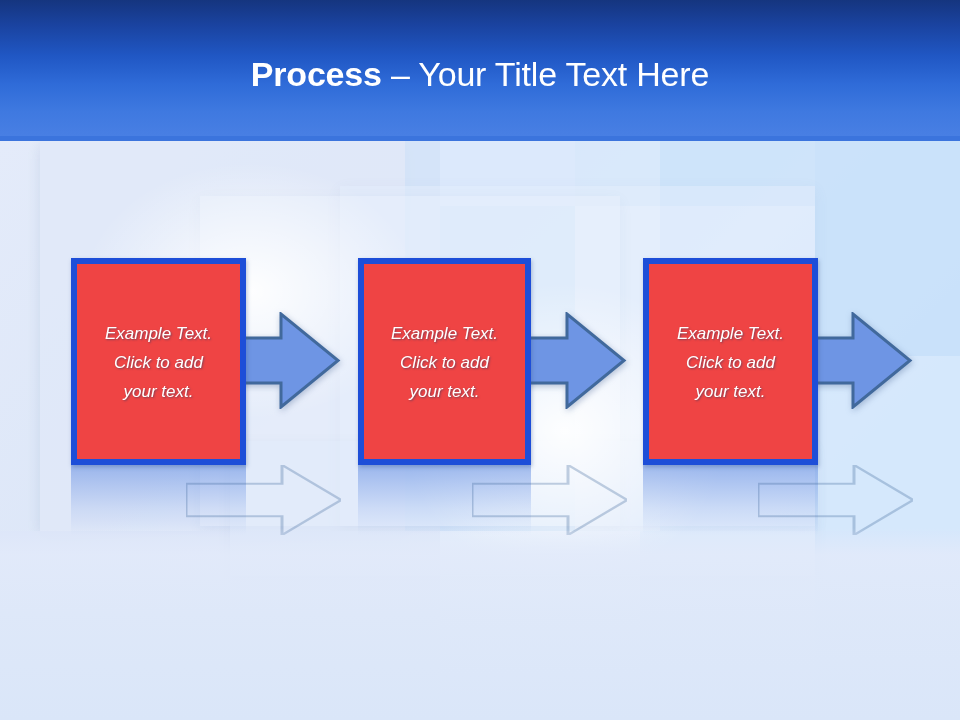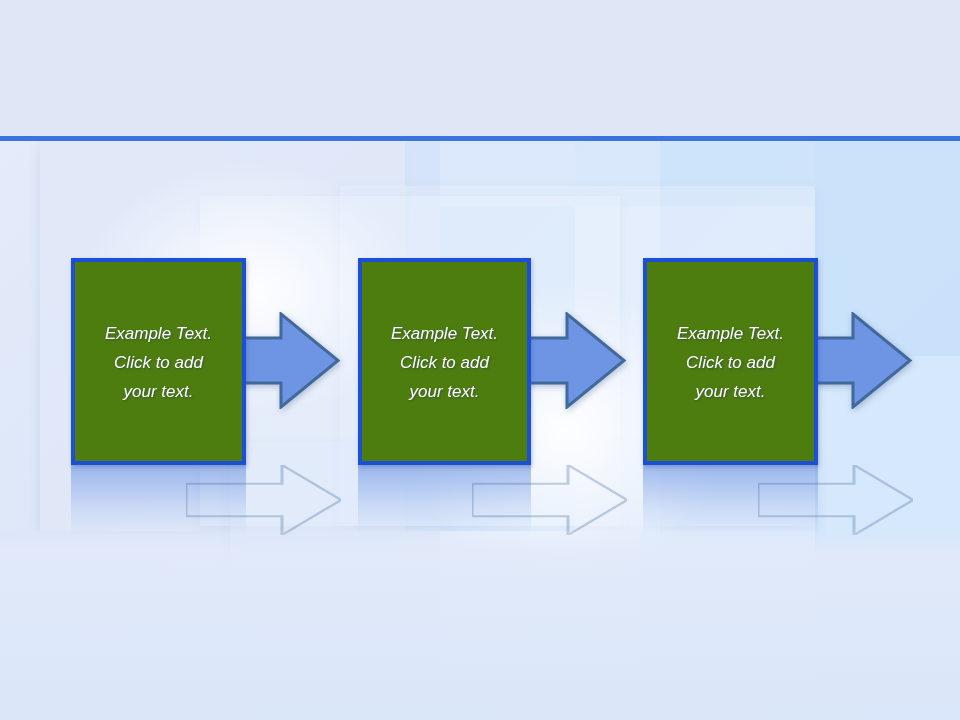--- a/index.html
+++ b/index.html
@@ -85,22 +85,22 @@
 
   
   .proc {
     position: absolute;
     top: 258px;
   }
   .proc-box {
     position: absolute;
     left: 0;
     top: 0;
-    background: #4d7c0f;
-    border: 4px solid #1d4ed8;
+    background: #ef4444;
+    border: 6px solid #1d4ed8;
     box-sizing: border-box;
     box-shadow: 1px 2px 4px rgba(60,90,140,0.35);
   }
   .proc-text {
     position: absolute;
     left: 0;
     top: 50%;
     transform: translateY(-50%);
     width: 100%;
     text-align: center;
@@ -149,20 +149,25 @@
         rgba(222,232,249,0.95) 45%,
         rgba(218,230,249,1) 100%);
     pointer-events: none;
   }
 </style>
 </head>
 <body>
 
 <div id="slide">
 
+  <div id="header">
+    <div id="title">
+      <span class="t-strong">Process</span><span class="t-rest"> – Your Title Text Here</span>
+    </div>
+  </div>
   <div id="header-bottom-edge"></div>
 
   <div id="bg">
 
     <div class="bgrect bg-soft" style="left:40px;top:0;width:365px;height:390px;background:#e1e9f9;opacity:.95;"></div>
     <div class="bgrect" style="left:405px;top:0;width:35px;height:390px;background:#d4e3f8;opacity:.9;"></div>
 
     <div class="bgrect" style="left:440px;top:0;width:135px;height:390px;background:#c7e0fa;opacity:.85;"></div>
     <div class="bgrect" style="left:440px;top:0;width:135px;height:65px;background:#dfeafb;opacity:.85;"></div>
 

